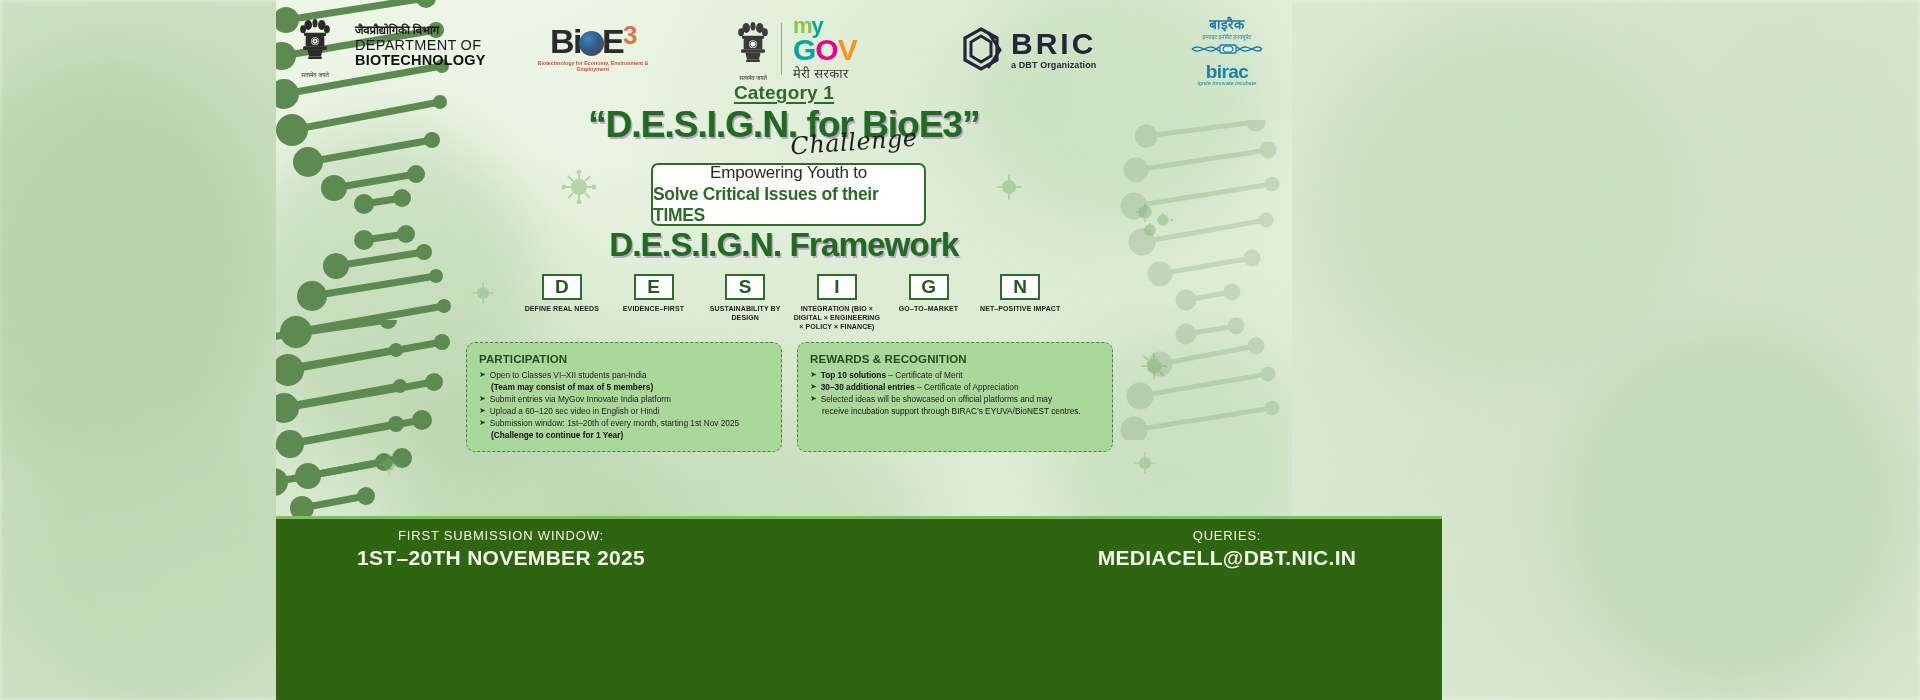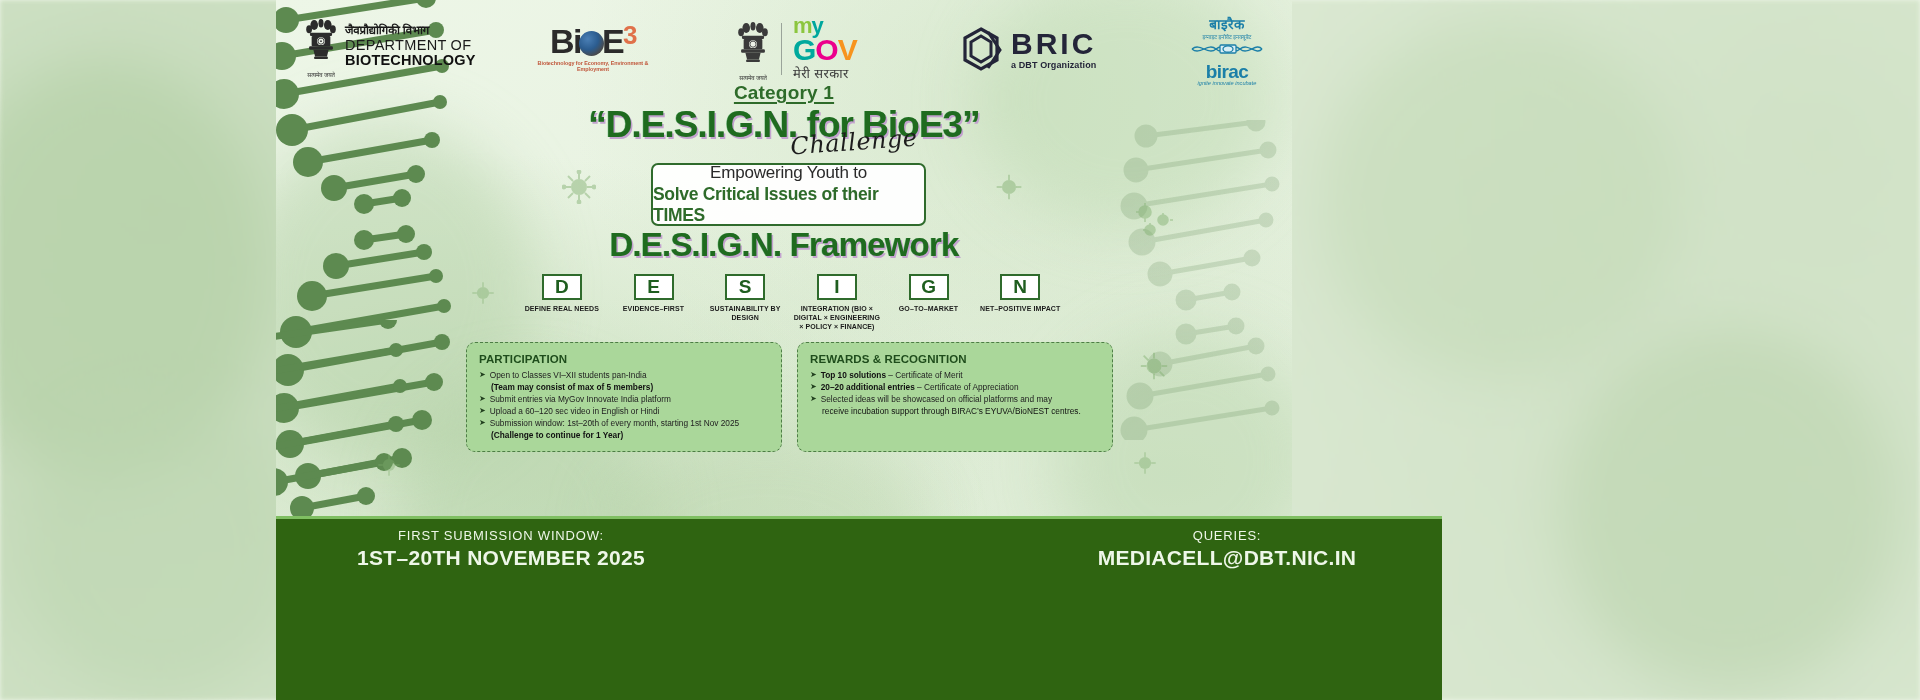--- a/index.html
+++ b/index.html
@@ -37,21 +37,21 @@
   .wash { position:absolute; border-radius:50%; filter:blur(30px); pointer-events:none; }
 
   
   #logo-row {
     position:absolute; left:0; top:8px; width:1016px; height:76px;
     display:flex; align-items:center;
   }
   .logo { display:flex; align-items:center; }
 
   
-  #logo-dbt { position:absolute; left:28px; top:6px; }
+  #logo-dbt { position:absolute; left:22px; top:6px;gap:16px; }
   .emblem { width:34px; height:56px; display:block; }
   .dbt-txt { margin-left:7px; line-height:1.0; }
   .dbt-hi { font-family:"Liberation Sans", sans-serif; font-size:11.5px; color:#1a1a1a; font-weight:600; letter-spacing:-0.2px;}
   .dbt-l1 { font-size:14.5px; color:#1a1a1a; letter-spacing:0.3px; margin-top:1px;}
   .dbt-l2 { font-size:14.5px; color:#111; font-weight:bold; letter-spacing:0.2px; margin-top:1px;}
   .emblem-sub { font-size:6px; text-align:center; color:#333; margin-top:1px; letter-spacing:-0.2px;}
 
   
   #logo-bioe3 { position:absolute; left:252px; top:14px; width:130px; text-align:center;}
   .bioe3-word { font-size:34px; font-weight:bold; color:#2b2b2b; letter-spacing:-1.5px; line-height:1; position:relative; }
@@ -538,21 +538,21 @@
   <div class="infobox" id="box-rewards">
     <div class="box-title">REWARDS &amp; RECOGNITION</div>
 
     <div class="bullet-row">
       <span class="bullet-mark">➤</span>
       <span><span class="bold-in">Top 10 solutions</span><span> – Certificate of Merit</span></span>
     </div>
 
     <div class="bullet-row">
       <span class="bullet-mark">➤</span>
-      <span><span class="bold-in">20–20 additional entries</span><span> – Certificate of Appreciation</span></span>
+      <span><span class="bold-in">30–30 additional entries</span><span> – Certificate of Appreciation</span></span>
     </div>
 
     <div class="bullet-row">
       <span class="bullet-mark">➤</span>
       <span>Selected ideas will be showcased on official platforms and may</span>
     </div>
     <div class="sub-line" style="font-weight:normal;">receive incubation support through BIRAC’s EYUVA/BioNEST centres.</div>
   </div>
 
 

